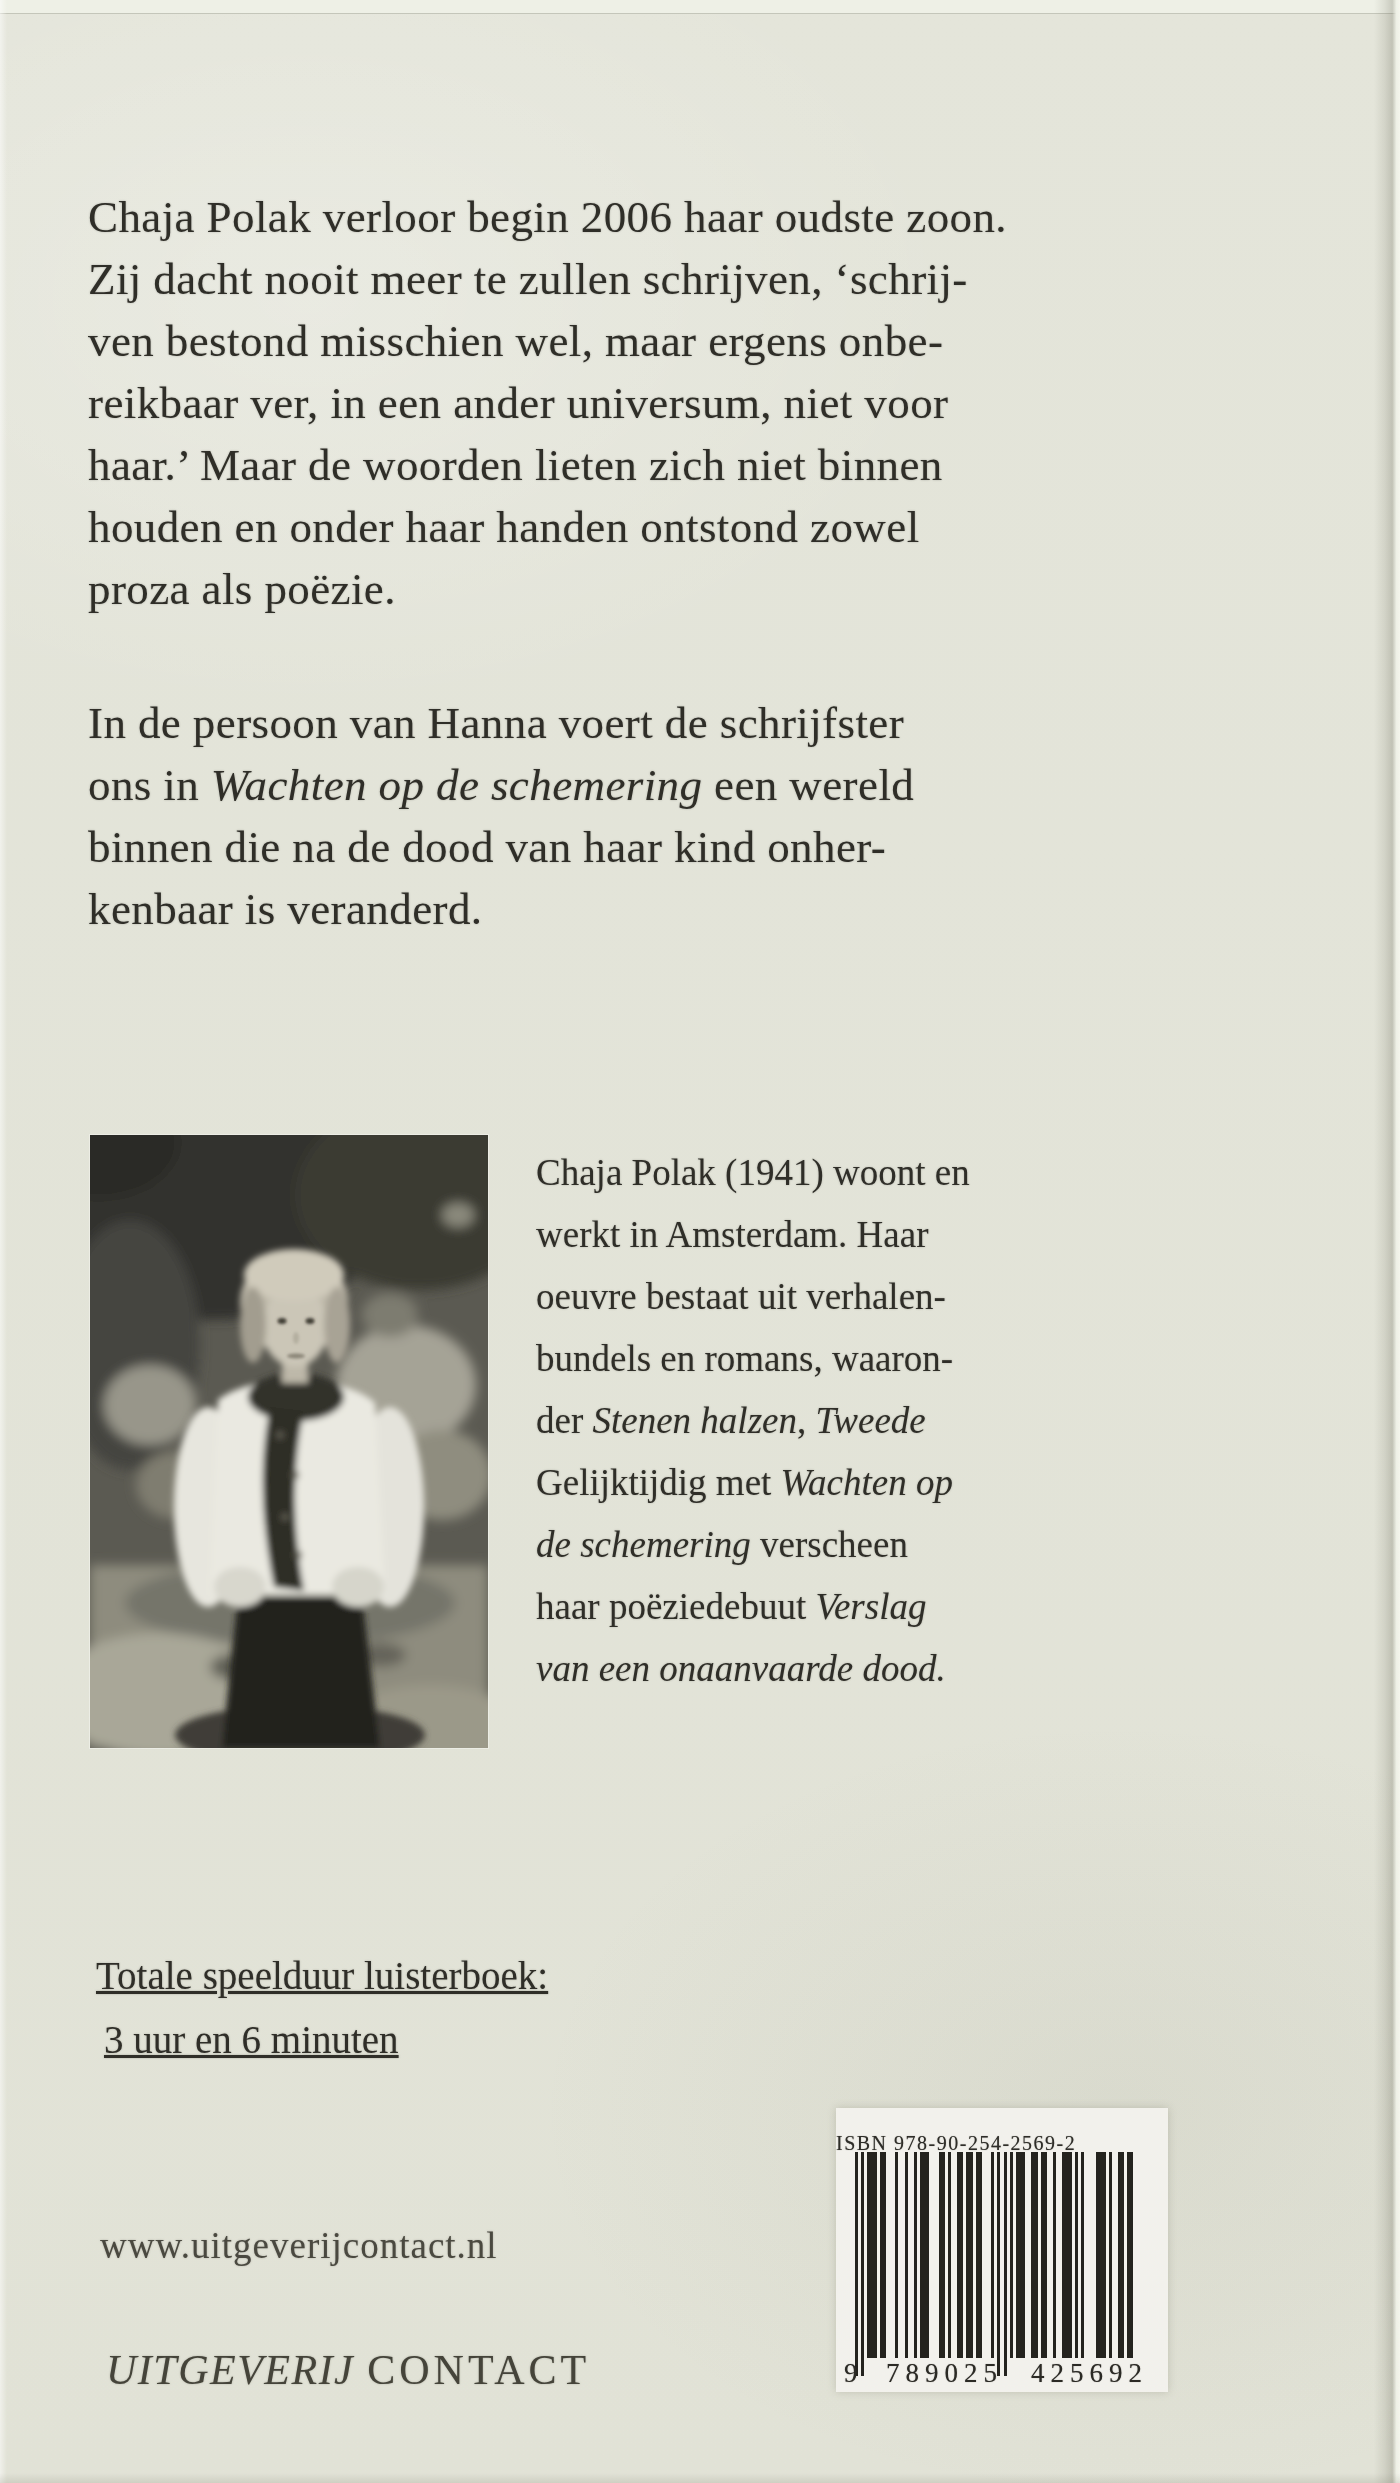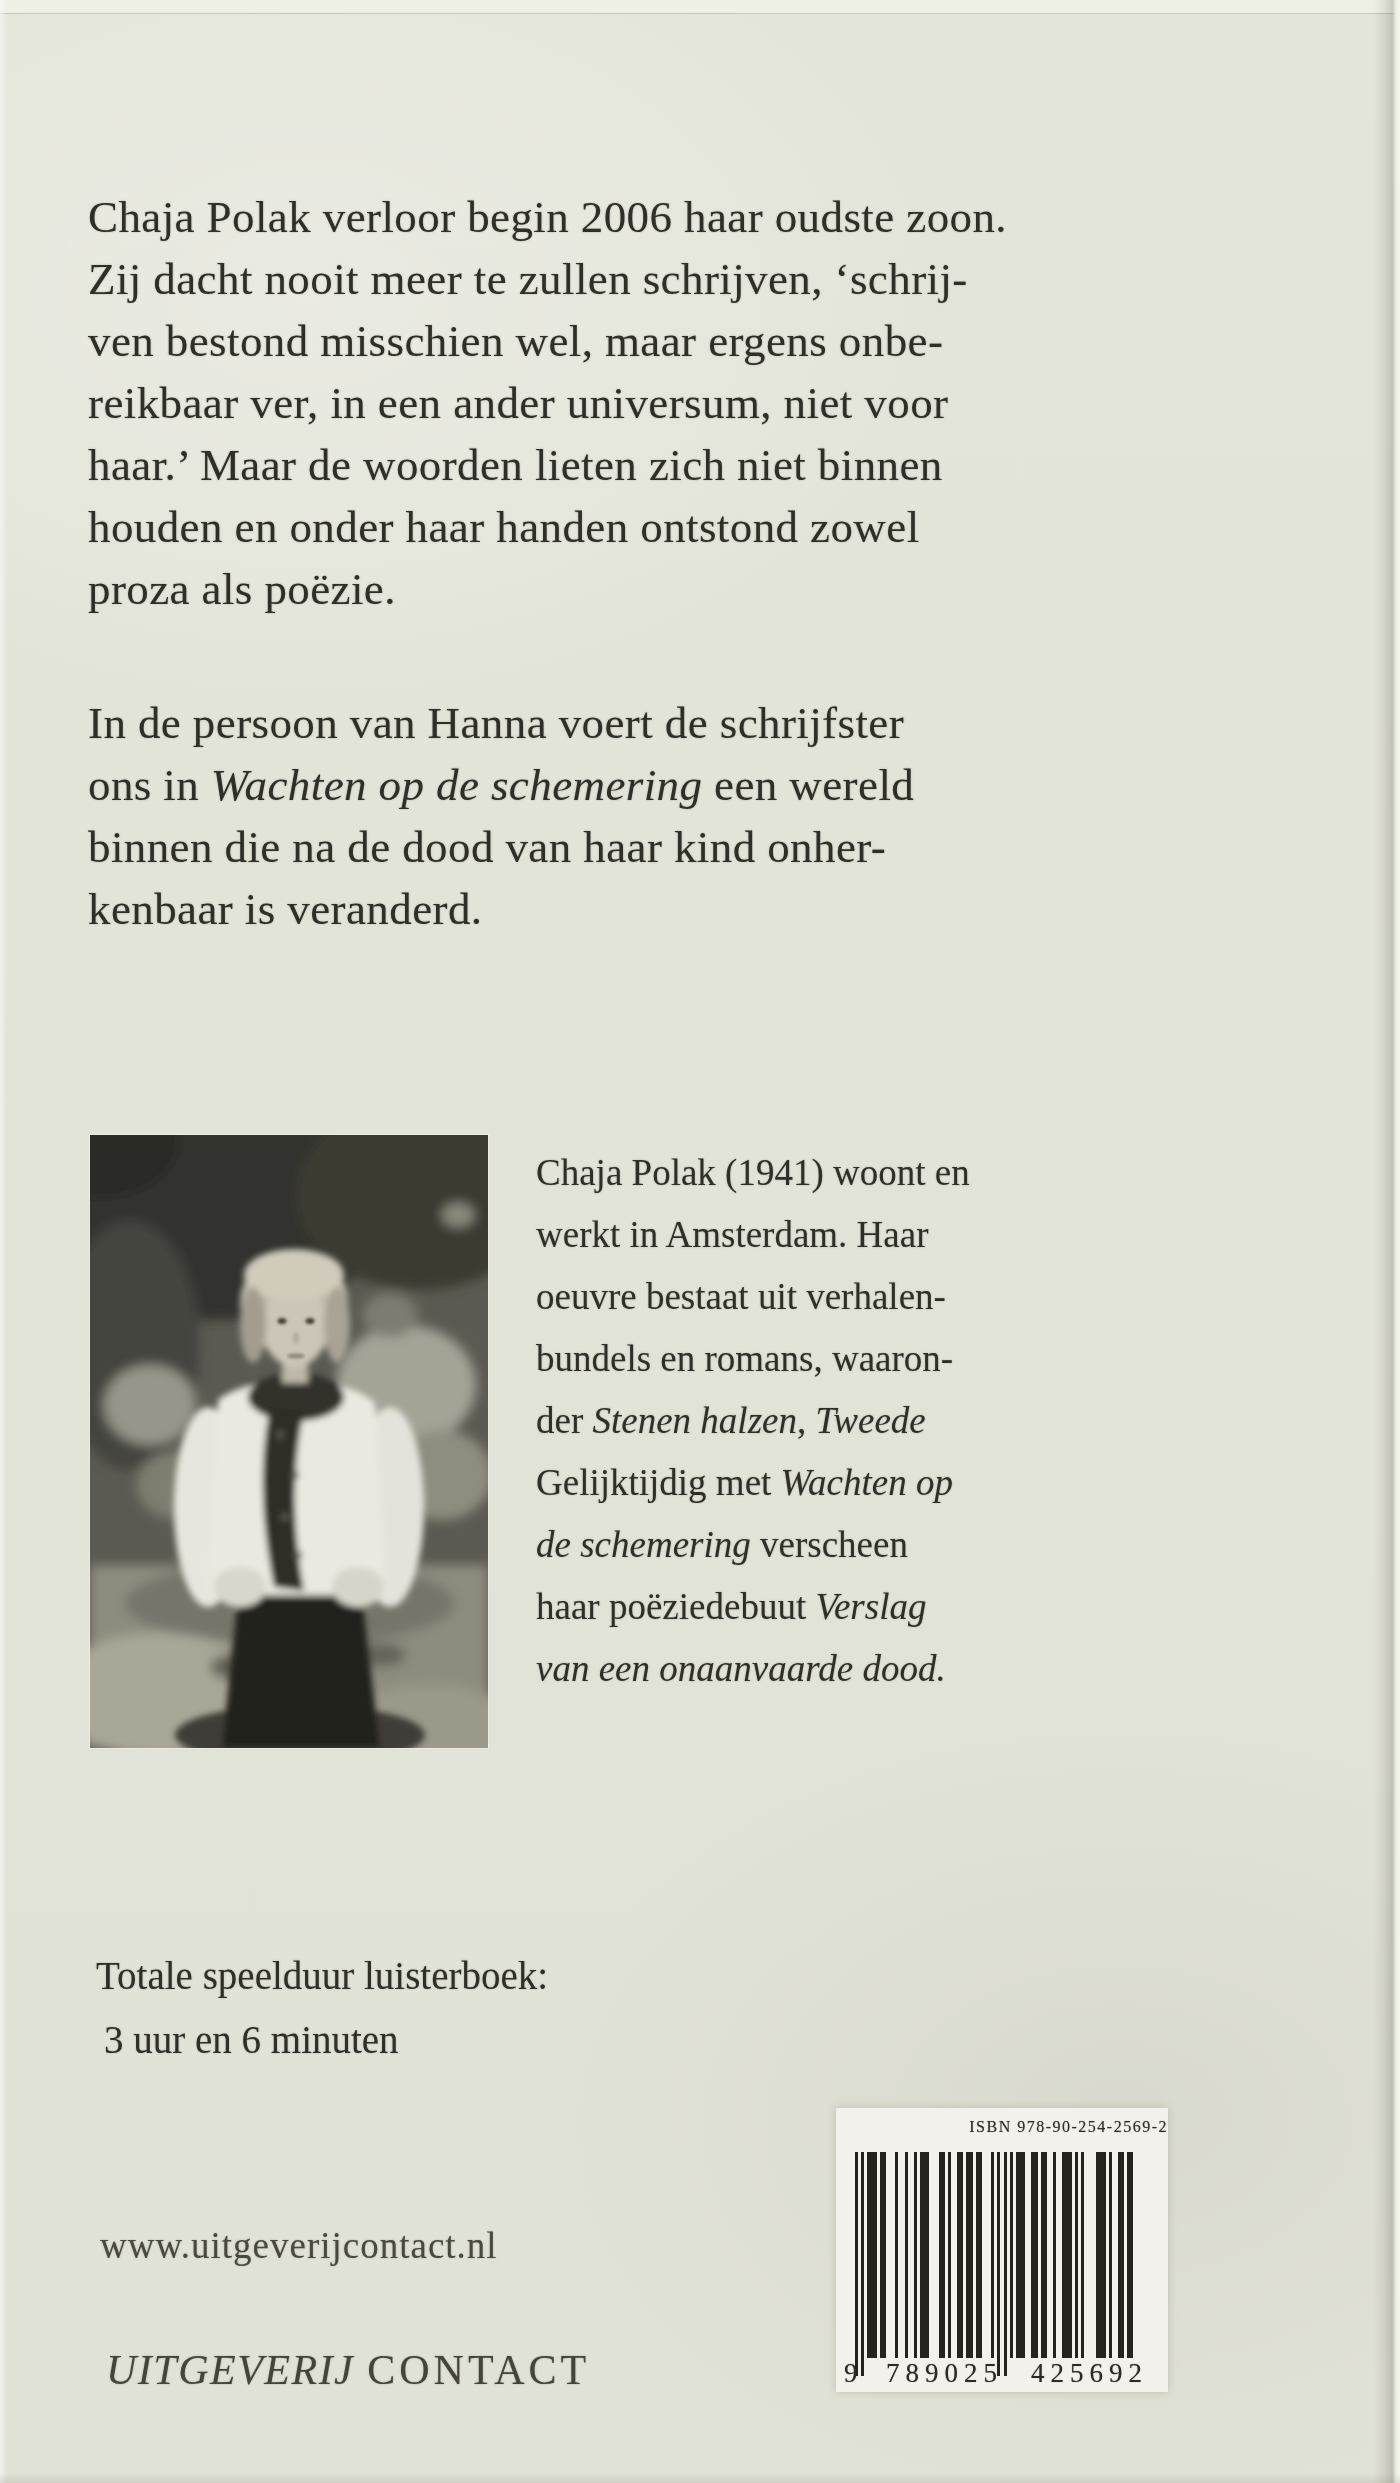--- a/index.html
+++ b/index.html
@@ -28,34 +28,34 @@
   .p1{top:186px;}
   .p2{top:692px;}
   .it{font-style:italic;}
 
   .photo{position:absolute;left:90px;top:1135px;width:398px;height:613px;box-shadow:0 0 0 1px rgba(255,255,255,0.35);}
   .photo svg{display:block;}
 
   .bio{position:absolute;left:536px;top:1142px;width:620px;font-size:37px;line-height:62px;
        text-shadow:0 0 2px rgba(47,46,40,0.30);}
 
-  .audio{position:absolute;left:96px;top:1944px;font-size:39px;line-height:64px;text-shadow:0 0 2px rgba(47,46,40,0.30);}
+  .audio{position:absolute;left:96px;top:1944px;font-size:39px;line-height:64px;text-shadow:0 0 2px rgba(47,46,40,0.30);text-decoration:underline;}
   .audio .line2{padding-left:8px;}
 
   .website{position:absolute;left:100px;top:2224px;font-size:37px;letter-spacing:1px;color:#4a4940;
            text-shadow:0 0 2px rgba(74,73,64,0.35);}
 
   .publisher{position:absolute;left:106px;top:2346px;font-size:42px;color:#45443a;white-space:nowrap;
              text-shadow:0 0 2px rgba(69,68,58,0.35);}
   .pub-italic{font-style:italic;letter-spacing:1.5px;margin-top:36px;}
   .pub-roman{letter-spacing:4px;margin-left:13px;}
 
   .barcode{position:absolute;left:836px;top:2108px;width:332px;height:284px;background:#f2f1ec;
            box-shadow:0 0 8px rgba(110,110,90,0.28);}
-  .isbn{position:absolute;top:10px;left:0;right:0;text-align:right;font-size:16px;letter-spacing:1.5px;color:#2e2d28;
+  .isbn{position:absolute;top:24px;left:0;right:0;text-align:left;font-size:20px;letter-spacing:1.5px;color:#2e2d28;
         text-shadow:0 0 1px rgba(46,45,40,0.5);white-space:nowrap;}
   .bars{position:absolute;left:19px;top:44px;display:flex;align-items:flex-start;filter:blur(0.5px);}
   .module{width:3.1px;height:206px;}
   .module.ink{background:#24231e;}
   .module.ink.guard{height:224px;}
   .digits{position:absolute;top:250px;left:6px;right:6px;display:flex;font-size:27px;color:#2b2a25;
           text-shadow:0 0 1px rgba(43,42,37,0.5);}
   .digits .d-left{width:28px;text-align:left;padding-left:2px;}
   .digits .d-group{flex:1;text-align:center;letter-spacing:6px;}
 </style>

